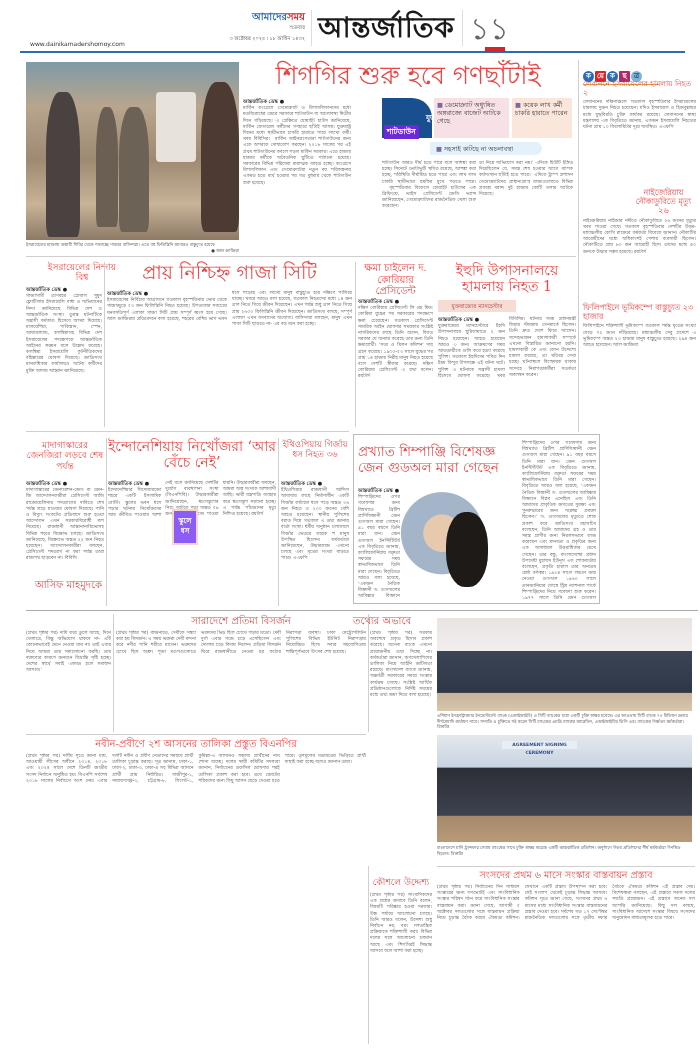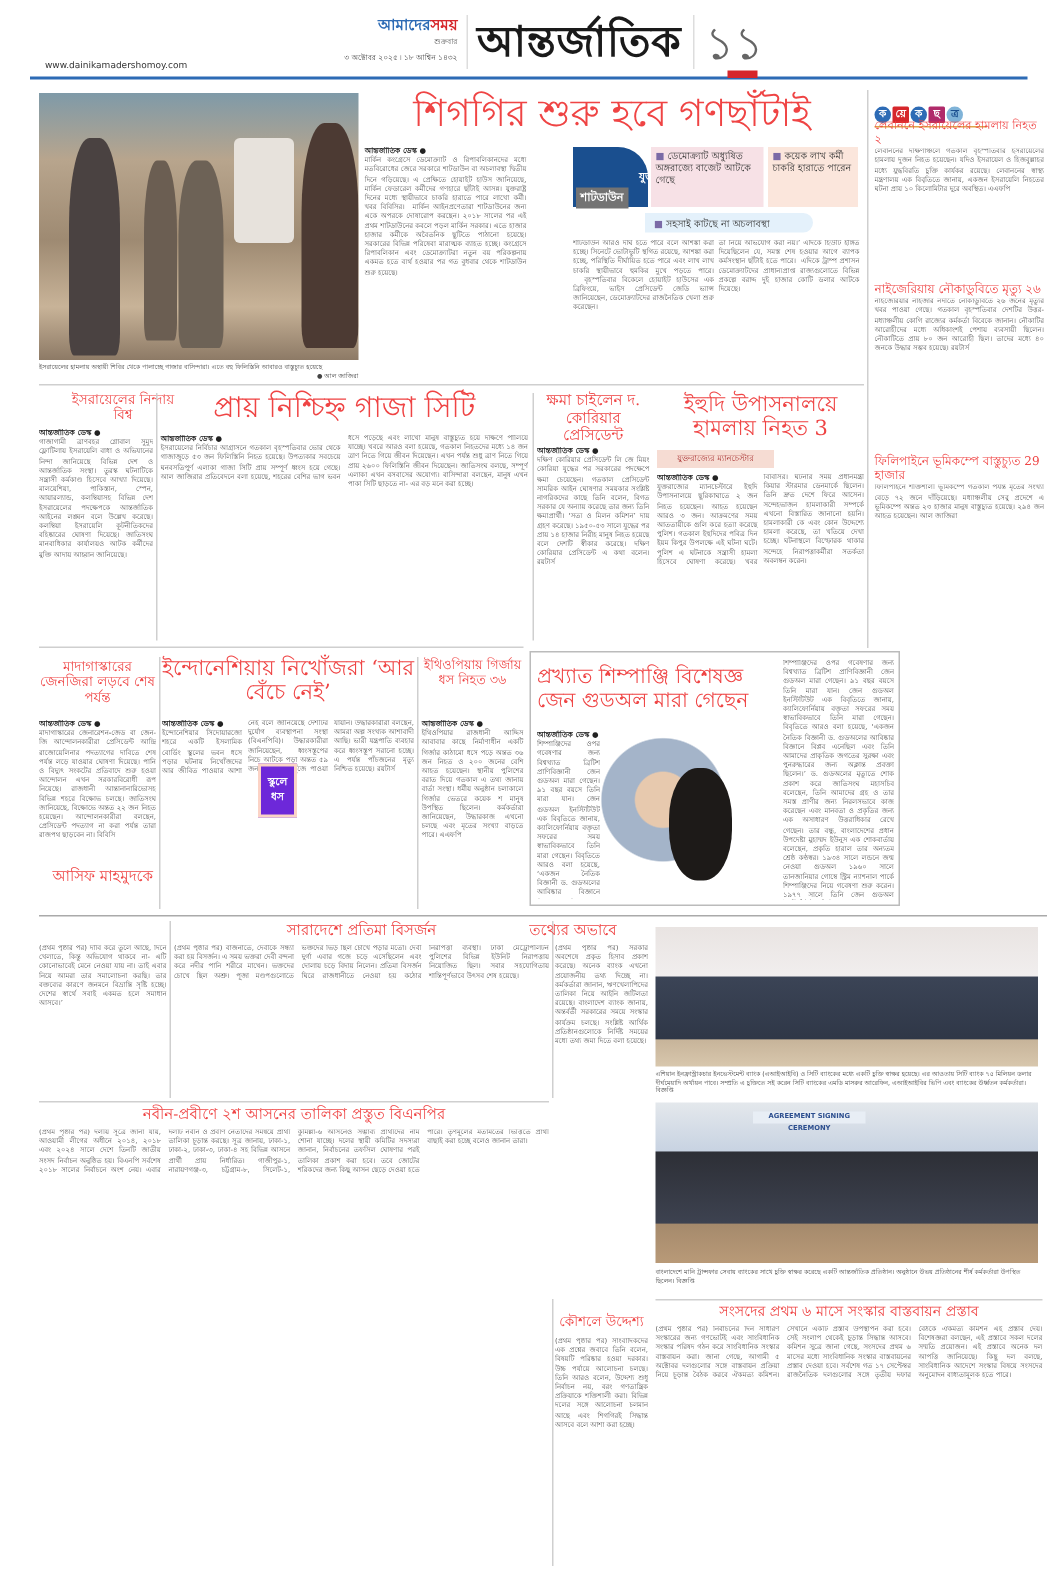--- a/index.html
+++ b/index.html
@@ -62,72 +62,72 @@
 
 <div class="abs headline" style="left:243px;top:62px;width:330px;font-size:25px;">শিগগির শুরু হবে গণছাঁটাই</div>
 <div class="abs body-text" style="left:243px;top:98px;width:108px;height:155px;">
   <span class="byline">আন্তর্জাতিক ডেস্ক ●</span>
   <span>মার্কিন কংগ্রেসে ডেমোক্র্যাট ও রিপাবলিকানদের মধ্যে মতবিরোধের জেরে সরকারে শাটডাউন বা অচলাবস্থা দ্বিতীয় দিনে গড়িয়েছে। এ প্রেক্ষিতে হোয়াইট হাউস জানিয়েছে, মার্কিন ফেডারেল কর্মীদের গণহারে ছাঁটাই আসন্ন। যুক্তরাষ্ট্র দিনের মধ্যে স্থায়ীভাবে চাকরি হারাতে পারে লাখো কর্মী। খবর বিবিসির।</span>&nbsp;&nbsp;<span>মার্কিন আইনপ্রণেতারা শাটডাউনের জন্য একে অপরকে দোষারোপ করছেন। ২০১৮ সালের পর এই প্রথম শাটডাউনের কবলে পড়ল মার্কিন সরকার। এতে হাজার হাজার কর্মীকে অবৈতনিক ছুটিতে পাঠানো হয়েছে। সরকারের বিভিন্ন পরিষেবা মারাত্মক ব্যাহত হচ্ছে।</span> <span>কংগ্রেসে রিপাবলিকান এবং ডেমোক্র্যাটরা নতুন বয় পরিকল্পনায় একমত হতে ব্যর্থ হওয়ার পর গত বুধবার থেকে শাটডাউন শুরু হয়েছে।</span>
 </div>
 
 <div class="abs" style="left:382px;top:98px;width:190px;height:58px;">
   <div style="position:absolute;left:0;top:0;width:50px;height:40px;background:#1a4f8f;border-radius:0 20px 0 0;"></div>
   <div style="position:absolute;left:4px;top:14px;font-size:7px;color:#fff;font-weight:bold;margin-left:40px;">যুক্তরাষ্ট্রে</div>
-  <div style="position:absolute;left:2px;top:27px;padding:1px 3px;font-size:7.5px;color:#fff;background:#737373;font-weight:bold;">শাটডাউন</div>
+  <div style="position:absolute;left:2px;top:27px;padding:1px 3px;font-size:7.5px;color:#fff;background:#6d28d9;font-weight:bold;">শাটডাউন</div>
   <div style="position:absolute;left:52px;top:0;width:75px;height:40px;background:#f7e1e6;padding:3px;font-size:6.3px;line-height:8px;color:#333;"><span style="color:#7b6aa6;">■ </span><span>ডেমোক্র্যাট অধ্যুষিত অঙ্গরাজ্যে বাজেট আটকে গেছে</span></div>
   <div style="position:absolute;left:130px;top:0;width:60px;height:40px;background:#fbe6dc;padding:3px;font-size:6.3px;line-height:8px;color:#333;"><span style="color:#7b6aa6;">■ </span><span>কয়েক লাখ কর্মী চাকরি হারাতে পারেন</span></div>
   <div style="position:absolute;left:48px;top:44px;width:112px;height:13px;background:#e4f1fb;border-radius:0 8px 8px 0;padding:2px 6px;font-size:6.3px;color:#333;"><span style="color:#7b6aa6;">■ </span><span>সহসাই কাটছে না অচলাবস্থা</span></div>
 </div>
 <div class="abs body-text" style="left:382px;top:160px;width:94px;height:93px;"><span>শাটডাউন আরও দীর্ঘ হতে পারে বলে আশঙ্কা করা হচ্ছে। সিনেটে ভোটাভুটি স্থগিত রয়েছে, আশঙ্কা করা হচ্ছে, পরিস্থিতি দীর্ঘায়িত হতে পারে এবং লাখ লাখ চাকরি স্থায়ীভাবে হুমকির মুখে পড়তে পারে।</span>&nbsp;&nbsp;<span>বৃহস্পতিবার বিকেলে হোয়াইট হাউসের এক ব্রিফিংয়ে, ভাইস প্রেসিডেন্ট জেডি ভ্যান্স জানিয়েছেন, ডেমোক্র্যাটদের রাজনৈতিক খেলা শুরু করেছেন।</span></div>
 <div class="abs body-text" style="left:479px;top:160px;width:94px;height:93px;"><span>তা নিয়ে অভিযোগ করা নয়।’ এদিকে হিউটি ইঙ্গিত দিয়েছিলেন যে, সমস্ত শেষ হওয়ার আগে ব্যাপক কর্মসংস্থান ছাঁটাই হতে পারে।</span>&nbsp;&nbsp;<span>এদিকে ট্রাম্প প্রশাসন ডেমোক্র্যাটদের প্রাধান্যপ্রাপ্ত রাজ্যগুলোতে বিভিন্ন প্রকল্পে বরাদ্দ দুই হাজার কোটি ডলার আটকে দিয়েছে।</span></div>
 
 <div class="rule-v" style="left:578px;top:60px;height:372px;"></div>
 <div class="abs" style="left:583px;top:63px;width:115px;">
   <span class="box-kayek" style="background:#2d6bb5;">ক</span><span class="box-kayek" style="background:#d6262b;border-radius:1px;">য়ে</span><span class="box-kayek" style="background:#2d6bb5;">ক</span><span class="box-kayek" style="background:#b02a6a;border-radius:1px;">ছ</span><span class="box-kayek" style="background:#7fb3d8;color:#1a4f8f;">ত্র</span>
   <div style="height:1px;background:#e0a34a;margin-top:2px;width:75px;"></div>
 </div>
 <div class="abs" style="left:583px;top:80px;width:113px;">
   <div class="headline" style="text-align:left;font-size:7.5px;">লেবাননে ইসরায়েলের হামলায় নিহত ২</div>
   <div class="body-text" style="height:76px;margin-top:2px;">লেবাননের দক্ষিণাঞ্চলে গতকাল বৃহস্পতিবার ইসরায়েলের হামলায় দুজন নিহত হয়েছেন। যদিও ইসরায়েল ও হিজবুল্লাহর মধ্যে যুদ্ধবিরতি চুক্তি কার্যকর রয়েছে। লেবাননের স্বাস্থ্য মন্ত্রণালয় এক বিবৃতিতে জানায়, একজন ইসরায়েলি নিহতের ঘটনা প্রায় ১০ কিলোমিটার দূরে অবস্থিত। এএফপি</div>
 </div>
 <div class="abs" style="left:583px;top:188px;width:113px;">
-  <div class="headline" style="text-align:left;font-size:8px;">নাইজেরিয়ায় নৌকাডুবিতে মৃত্যু ২৬</div>
+  <div class="headline" style="text-align:center;font-size:8px;margin-left:48px;">নাইজেরিয়ায় নৌকাডুবিতে মৃত্যু ২৬</div>
   <div class="body-text" style="height:94px;margin-top:2px;">নাইজেরিয়ার নাইজার নদীতে নৌকাডুবিতে ২৬ জনের মৃত্যুর খবর পাওয়া গেছে। গতকাল বৃহস্পতিবার দেশটির উত্তর-মধ্যাঞ্চলীয় কোগি রাজ্যের কর্মকর্তা বিবেকে জানান। নৌকাটির আরোহীদের মধ্যে অধিকাংশই পেশায় ব্যবসায়ী ছিলেন। নৌকাটিতে প্রায় ৮০ জন আরোহী ছিল। তাদের মধ্যে ৪০ জনকে উদ্ধার সম্ভব হয়েছে। রয়টার্স</div>
 </div>
 <div class="abs" style="left:583px;top:303px;width:113px;">
-  <div class="headline" style="text-align:left;font-size:8px;">ফিলিপাইনে ভূমিকম্পে বাস্তুচ্যুত 29 হাজার</div>
+  <div class="headline" style="text-align:left;font-size:8px;">ফিলিপাইনে ভূমিকম্পে বাস্তুচ্যুত ২৩ হাজার</div>
   <div class="body-text" style="height:100px;margin-top:2px;">ফিলিপাইনে শক্তিশালী ভূমিকম্পে গতকাল পর্যন্ত মৃতের সংখ্যা বেড়ে ৭২ জনে দাঁড়িয়েছে। মধ্যাঞ্চলীয় সেবু প্রদেশে এ ভূমিকম্পে অন্তত ২৩ হাজার মানুষ বাস্তুচ্যুত হয়েছে। ২৯৪ জন আহত হয়েছেন। আল জাজিরা</div>
 </div>
 
 <div class="rule-h" style="left:26px;top:256px;width:550px;"></div>
 
 <div class="abs headline" style="left:44px;top:262px;width:76px;font-size:9px;">ইসরায়েলের নিন্দায় বিশ্ব</div>
 <div class="abs body-text" style="left:26px;top:286px;width:76px;height:140px;"><span class="byline">আন্তর্জাতিক ডেস্ক ●</span><span>গাজাগামী ত্রাণবহর গ্লোবাল সুমুদ ফ্লোটিলায় ইসরায়েলি বাধা ও অভিযানের নিন্দা জানিয়েছে বিভিন্ন দেশ ও আন্তর্জাতিক সংস্থা। তুরস্ক ঘটনাটিকে সন্ত্রাসী কর্মকাণ্ড হিসেবে আখ্যা দিয়েছে। মালয়েশিয়া, পাকিস্তান, স্পেন, আয়ারল্যান্ড, কলম্বিয়াসহ বিভিন্ন দেশ ইসরায়েলের পদক্ষেপকে আন্তর্জাতিক আইনের লঙ্ঘন বলে উল্লেখ করেছে। কলম্বিয়া ইসরায়েলি কূটনীতিকদের বহিষ্কারের ঘোষণা দিয়েছে। জাতিসংঘ মানবাধিকার কার্যালয়ও আটক কর্মীদের মুক্তি আদায় আহ্বান জানিয়েছে।</span></div>
 <div class="rule-v" style="left:104px;top:262px;height:165px;"></div>
 
 <div class="abs headline" style="left:107px;top:262px;width:245px;font-size:19px;">প্রায় নিশ্চিহ্ন গাজা সিটি</div>
 <div class="abs body-text" style="left:107px;top:290px;width:245px;height:136px;column-count:2;column-gap:5px;"><span class="byline">আন্তর্জাতিক ডেস্ক ●</span><span>ইসরায়েলের নির্বিচার আগ্রাসনে গতকাল বৃহস্পতিবার ভোর থেকে গাজাজুড়ে ৫৩ জন ফিলিস্তিনি নিহত হয়েছে। উপত্যকার সবচেয়ে ঘনবসতিপূর্ণ এলাকা গাজা সিটি প্রায় সম্পূর্ণ ধ্বংস হয়ে গেছে। আল জাজিরার প্রতিবেদনে বলা হয়েছে, শহরের বেশির ভাগ ভবন ধসে পড়েছে এবং লাখো মানুষ বাস্তুচ্যুত হয়ে দক্ষিণে পালিয়ে যাচ্ছে। খবরে আরও বলা হয়েছে, গতকাল নিহতদের মধ্যে ১৪ জন ত্রাণ নিতে গিয়ে জীবন দিয়েছেন। এখন পর্যন্ত শুধু ত্রাণ নিতে গিয়ে প্রায় ২৬০০ ফিলিস্তিনি জীবন দিয়েছেন। জাতিসংঘ বলছে, সম্পূর্ণ এলাকা এখন বসবাসের অযোগ্য। বাসিন্দারা বলছেন, মানুষ এখন পাকা সিটি ছাড়তে না- এর বড় মনে করা হচ্ছে।</span></div>
 <div class="rule-v" style="left:355px;top:262px;height:165px;"></div>
 
 <div class="abs headline" style="left:358px;top:262px;width:75px;font-size:10px;">ক্ষমা চাইলেন দ. কোরিয়ার প্রেসিডেন্ট</div>
 <div class="abs body-text" style="left:358px;top:298px;width:75px;height:128px;"><span class="byline">আন্তর্জাতিক ডেস্ক ●</span><span>দক্ষিণ কোরিয়ার প্রেসিডেন্ট লি জে মিয়ং কোরিয়া যুদ্ধের পর সরকারের পদক্ষেপে ক্ষমা চেয়েছেন। গতকাল প্রেসিডেন্ট সামরিক আইন ঘোষণার সময়কার সংশ্লিষ্ট নাগরিকদের কাছে তিনি বলেন, বিগত সরকার যে অন্যায় করেছে তার জন্য তিনি ক্ষমাপ্রার্থী। ‘সত্য ও মিলন কমিশন’ দায় গ্রহণ করেছে। ১৯৫০-৫৩ সালে যুদ্ধের পর প্রায় ১৪ হাজার নিরীহ মানুষ নিহত হয়েছে বলে দেশটি স্বীকার করেছে। দক্ষিণ কোরিয়ার প্রেসিডেন্ট এ কথা বলেন। রয়টার্স</span></div>
 
-<div class="abs headline" style="left:438px;top:262px;width:138px;font-size:14px;">ইহুদি উপাসনালয়ে হামলায় নিহত 3</div>
+<div class="abs headline" style="left:438px;top:262px;width:138px;font-size:14px;">ইহুদি উপাসনালয়ে হামলায় নিহত 1</div>
 <div class="abs" style="left:438px;top:300px;width:78px;height:12px;background:#f6dcd3;font-size:5.5px;color:#a33;text-align:center;line-height:12px;">যুক্তরাজ্যের ম্যানচেস্টার</div>
 <div class="abs body-text" style="left:438px;top:316px;width:138px;height:110px;column-count:2;column-gap:4px;"><span class="byline">আন্তর্জাতিক ডেস্ক ●</span><span>যুক্তরাজ্যের ম্যানচেস্টারে ইহুদি উপাসনালয়ে ছুরিকাঘাতে ২ জন নিহত হয়েছেন। আহত হয়েছেন আরও ৩ জন। আক্রমণের সময় আততায়ীকে গুলি করে হত্যা করেছে পুলিশ। গতকাল ইহুদিদের পবিত্র দিন ইয়ম কিপুর উপলক্ষে এই ঘটনা ঘটে। পুলিশ এ ঘটনাকে সন্ত্রাসী হামলা হিসেবে ঘোষণা করেছে। খবর বিবিসির। ঘটনার সময় প্রধানমন্ত্রী কিয়ার স্টারমার ডেনমার্কে ছিলেন। তিনি দ্রুত দেশে ফিরে আসেন। সন্দেহভাজন হামলাকারী সম্পর্কে এখনো বিস্তারিত জানানো হয়নি। হামলাকারী কে এবং কোন উদ্দেশ্যে হামলা করেছে, তা খতিয়ে দেখা হচ্ছে। ঘটনাস্থলে বিস্ফোরক থাকার সন্দেহে নিরাপত্তাকর্মীরা সতর্কতা অবলম্বন করেন।</span></div>
 
 <div class="rule-h" style="left:26px;top:431px;width:323px;"></div>
 
 <div class="abs headline" style="left:26px;top:440px;width:78px;font-size:9px;">মাদাগাস্কারের জেনজিরা লড়বে শেষ পর্যন্ত</div>
 <div class="abs body-text" style="left:26px;top:480px;width:78px;height:125px;"><span class="byline">আন্তর্জাতিক ডেস্ক ●</span><span>মাদাগাস্কারের জেনারেশন-জেড বা জেন-জি আন্দোলনকারীরা প্রেসিডেন্ট আন্দ্রি রাজোয়েলিনার পদত্যাগের দাবিতে শেষ পর্যন্ত লড়ে যাওয়ার ঘোষণা দিয়েছে। পানি ও বিদ্যুৎ সংকটের প্রতিবাদে শুরু হওয়া আন্দোলন এখন সরকারবিরোধী রূপ নিয়েছে। রাজধানী আন্তানানারিভোসহ বিভিন্ন শহরে বিক্ষোভ চলছে। জাতিসংঘ জানিয়েছে, বিক্ষোভে অন্তত ২২ জন নিহত হয়েছেন। আন্দোলনকারীরা বলছেন, প্রেসিডেন্ট পদত্যাগ না করা পর্যন্ত তারা রাজপথ ছাড়বেন না। বিবিসি</span></div>
 <div class="rule-v" style="left:106px;top:438px;height:168px;"></div>
 
 <div class="abs headline" style="left:108px;top:438px;width:168px;font-size:14px;">ইন্দোনেশিয়ায় নিখোঁজরা ‘আর বেঁচে নেই’</div>
 <div class="abs body-text" style="left:108px;top:480px;width:168px;height:125px;column-count:3;column-gap:4px;"><span class="byline">আন্তর্জাতিক ডেস্ক ●</span><span>ইন্দোনেশিয়ার সিদোয়ারজো শহরে একটি ইসলামিক বোর্ডিং স্কুলের ভবন ধসে পড়ার ঘটনায় নিখোঁজদের আর জীবিত পাওয়ার আশা নেই বলে জানিয়েছে দেশটির দুর্যোগ ব্যবস্থাপনা সংস্থা (বিএনপিবি)। উদ্ধারকারীরা জানিয়েছেন, ধ্বংসস্তূপের নিচে আটকে পড়া অন্তত ৫৯ জনকে এখনো খুঁজে পাওয়া যায়নি। উদ্ধারকারীরা বলছেন, আমরা অল্প সংখ্যক আশাবাদী আছি। ভারী যন্ত্রপাতি ব্যবহার করে ধ্বংসস্তূপ সরানো হচ্ছে। এ পর্যন্ত পাঁচজনের মৃত্যু নিশ্চিত হয়েছে। রয়টার্স</span></div>
-<div class="abs" style="left:172px;top:509px;width:26px;height:36px;background:#6d28d9;border:2px solid #fbd3c6;color:#fff;font-size:7px;text-align:center;padding-top:5px;line-height:10px;font-weight:bold;">স্কুলে ধস</div>
+<div class="abs" style="left:172px;top:509px;width:26px;height:36px;background:#8b5cf6;border:2px solid #fbd3c6;color:#fff;font-size:7px;text-align:center;padding-top:5px;line-height:10px;font-weight:bold;">স্কুলে ধস</div>
 <div class="rule-v" style="left:278px;top:438px;height:168px;"></div>
 
 <div class="abs headline" style="left:281px;top:440px;width:68px;font-size:8.5px;">ইথিওপিয়ায় গির্জায় ধস নিহত ৩৬</div>
 <div class="abs body-text" style="left:281px;top:480px;width:68px;height:125px;"><span class="byline">আন্তর্জাতিক ডেস্ক ●</span><span>ইথিওপিয়ার রাজধানী আদ্দিস আবাবার কাছে নির্মাণাধীন একটি গির্জার কাঠামো ধসে পড়ে অন্তত ৩৬ জন নিহত ও ২০০ জনের বেশি আহত হয়েছেন। স্থানীয় পুলিশের বরাত দিয়ে গতকাল এ তথ্য জানায় বার্তা সংস্থা। ধর্মীয় অনুষ্ঠান চলাকালে গির্জার ভেতরে কয়েক শ মানুষ উপস্থিত ছিলেন। কর্মকর্তারা জানিয়েছেন, উদ্ধারকাজ এখনো চলছে এবং মৃতের সংখ্যা বাড়তে পারে। এএফপি</span></div>
 
 <div class="abs" style="left:353px;top:434px;width:247px;height:170px;border:1px solid #bbb;"></div>
 <div class="abs headline" style="left:358px;top:444px;width:155px;font-size:13.5px;text-align:left;">প্রখ্যাত শিম্পাঞ্জি বিশেষজ্ঞ জেন গুডঅল মারা গেছেন</div>
 <div class="photo ph-goodall" style="left:400px;top:490px;width:120px;height:108px;">
     <div class="chimp"></div>
   </div>

